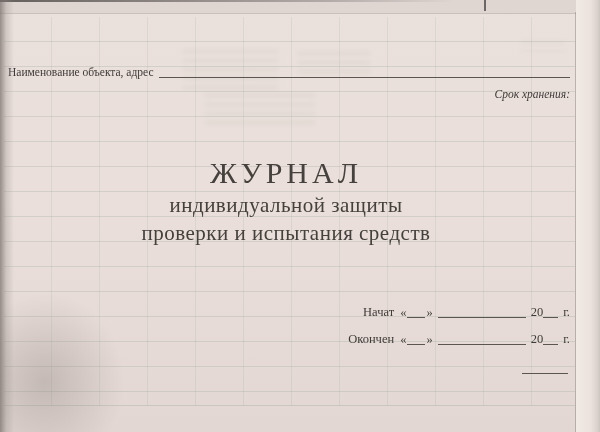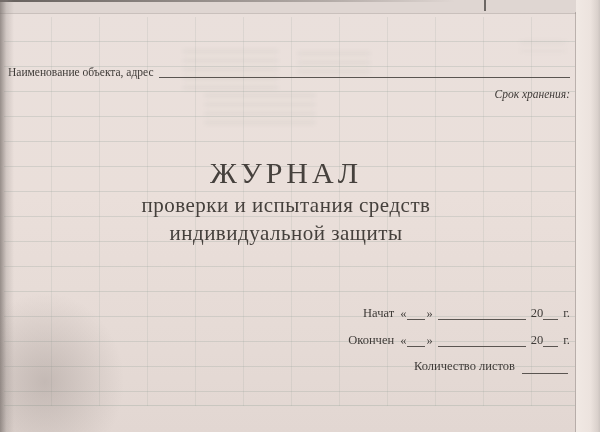--- a/index.html
+++ b/index.html
@@ -81,21 +81,21 @@
   .title-block h1{
     margin:0;font-size:30px;font-weight:400;letter-spacing:4px;line-height:34px;color:#46413d;
   }
   .title-block .sub{
     font-size:21px;line-height:26px;letter-spacing:.5px;margin-top:2px;color:#45403c;
   }
   .dates{
     position:absolute;right:30px;top:305px;font-size:12.5px;color:#3e3a37;
   }
   .date-row{
-    display:flex;justify-content:flex-end;align-items:center;height:16px;margin-bottom:11px;margin-left:33px;
+    display:flex;justify-content:flex-end;align-items:flex-start;height:16px;margin-bottom:11px;margin-left:33px;
   }
   .blank{border-bottom:1px solid #5a5551;height:12px;display:inline-block;}
   .b-day{width:18px;}
   .b-month{width:88px;margin-left:4px;margin-right:5px;}
   .b-year{width:15px;}
   .date-row .lbl{margin-right:5px;}
   .date-row .q{margin:0 1px;}
   .date-row .suffix{margin-left:5px;}
   .sheets{
     position:absolute;right:32px;top:359px;font-size:12.5px;color:#3e3a37;
@@ -121,22 +121,22 @@
     <span>Наименование объекта, адрес</span>
     <span class="fill"></span>
   </div>
 
   <div class="retention">
     <div>Срок хранения:</div>
   </div>
 
   <div class="title-block">
     <h1>ЖУРНАЛ</h1>
+    <div class="sub">индивидуальной защиты</div>
     <div class="sub">проверки и испытания средств</div>
-    <div class="sub">индивидуальной защиты</div>
   </div>
 
   <div class="dates">
     <div class="date-row">
       <span class="lbl">Начат</span>
       <span class="q">«</span>
       <span class="blank b-day"></span>
       <span class="q">»</span>
       <span class="blank b-month"></span>
       <span>20</span>
@@ -149,21 +149,20 @@
       <span class="blank b-day"></span>
       <span class="q">»</span>
       <span class="blank b-month"></span>
       <span>20</span>
       <span class="blank b-year"></span>
       <span class="suffix">г.</span>
     </div>
   </div>
 
   <div class="sheets">
-    <span>Количество листов</span>
     <span class="blank b-count"></span>
   </div>
 
   <div class="right-line"></div>
   <div class="right-strip"></div>
   <div class="left-edge"></div>
   <div class="bl-shadow"></div>
 </div>
 
 </body></html>

